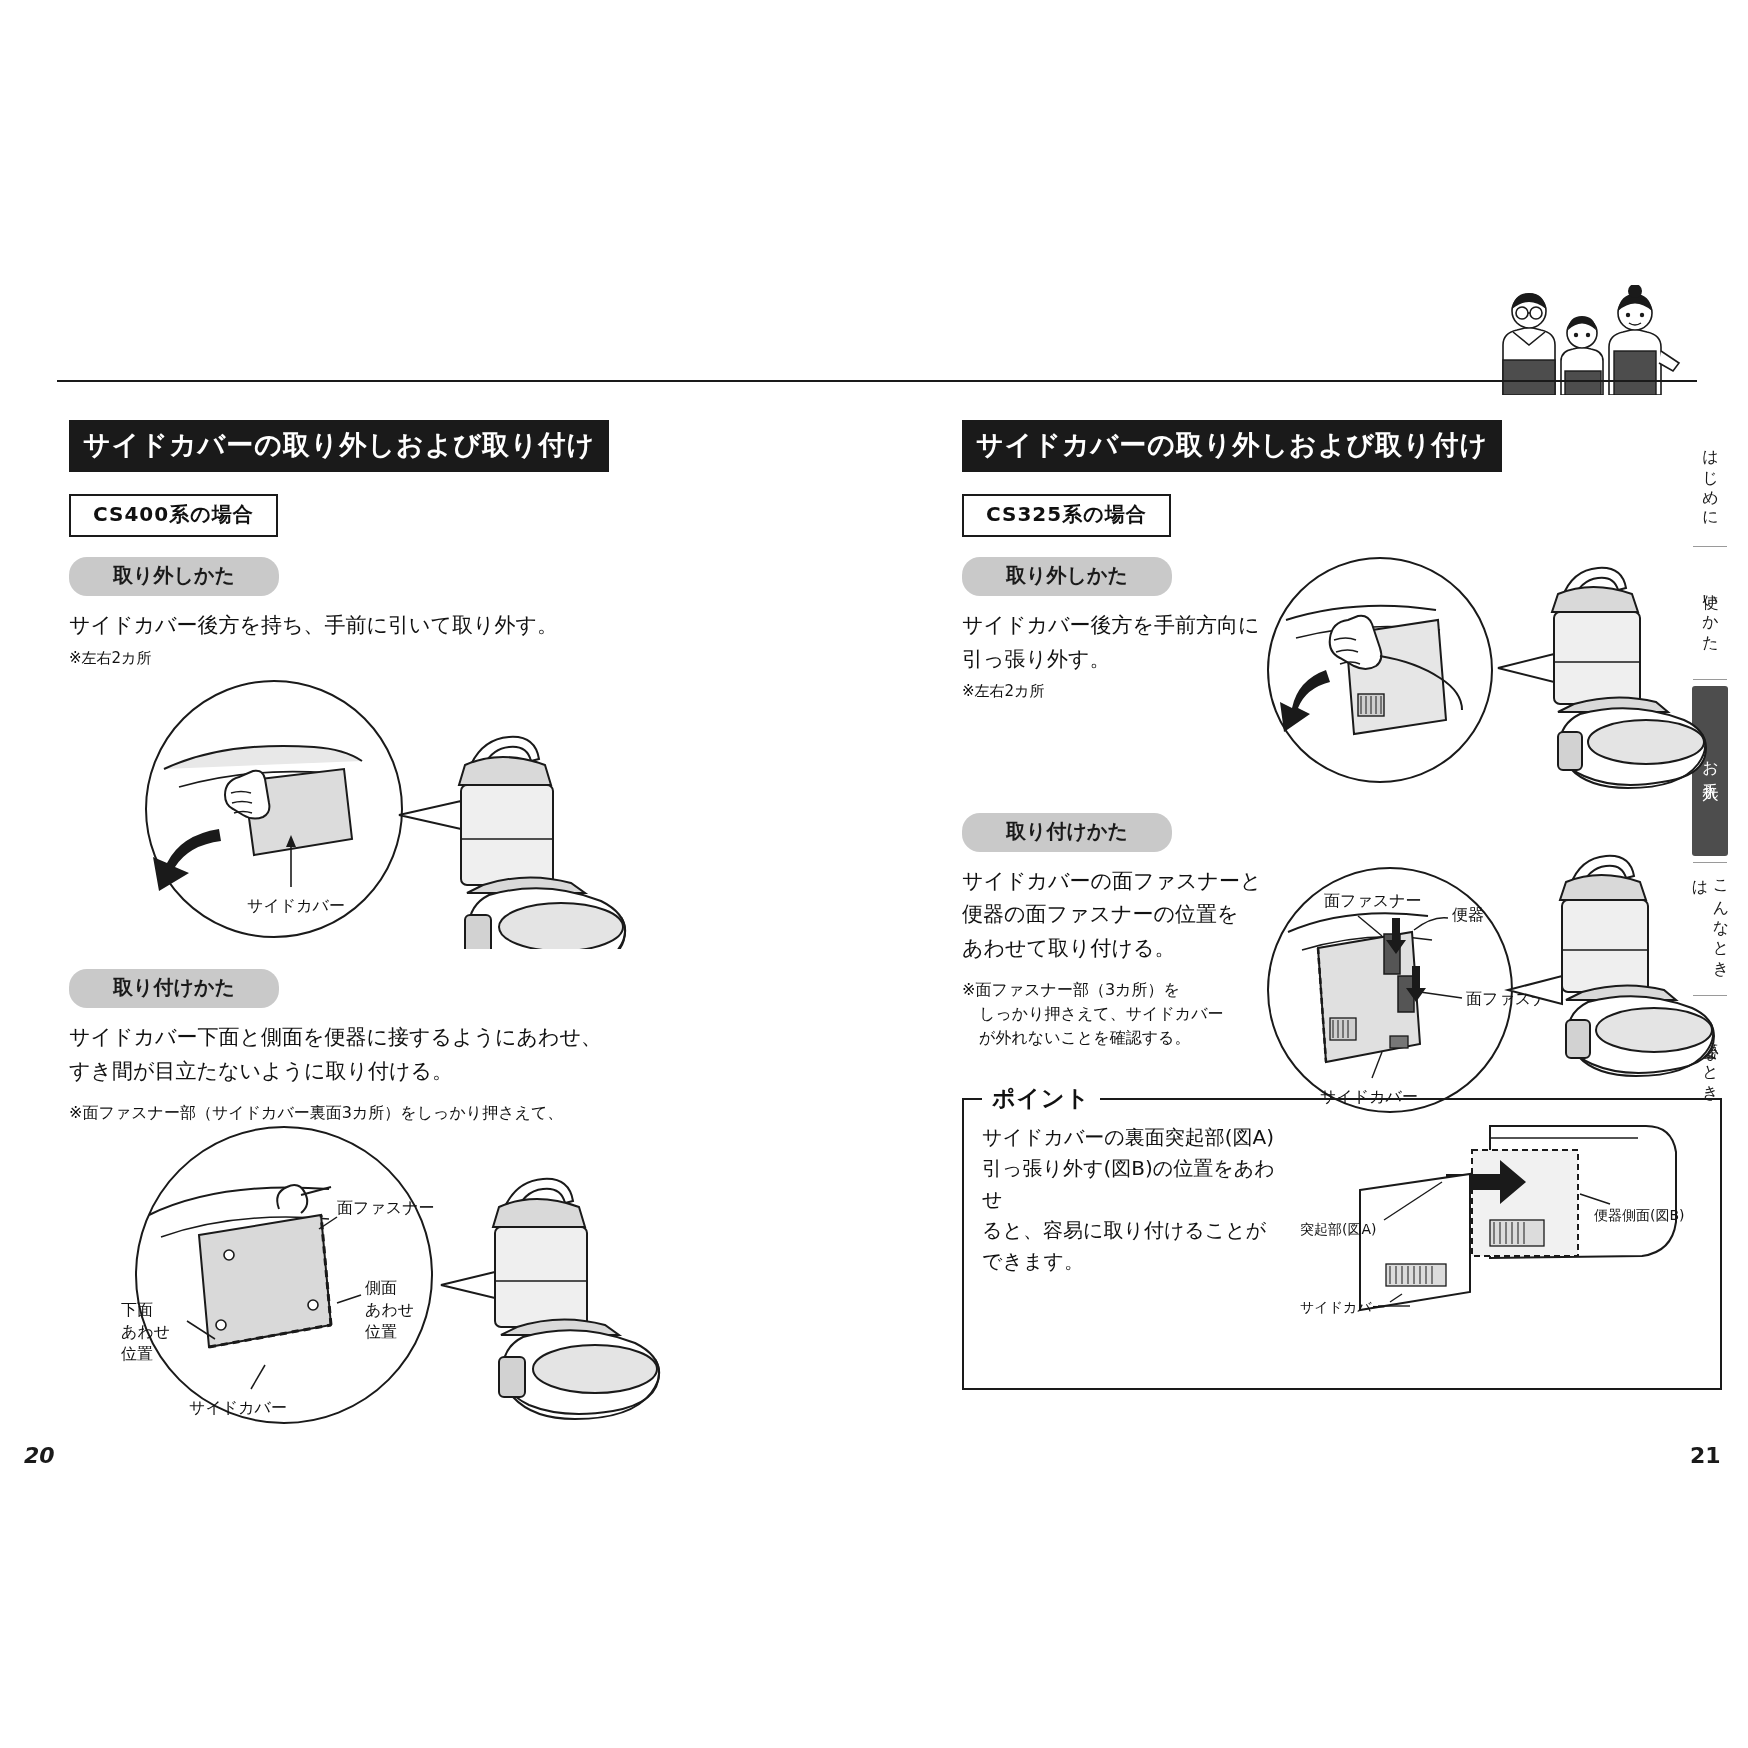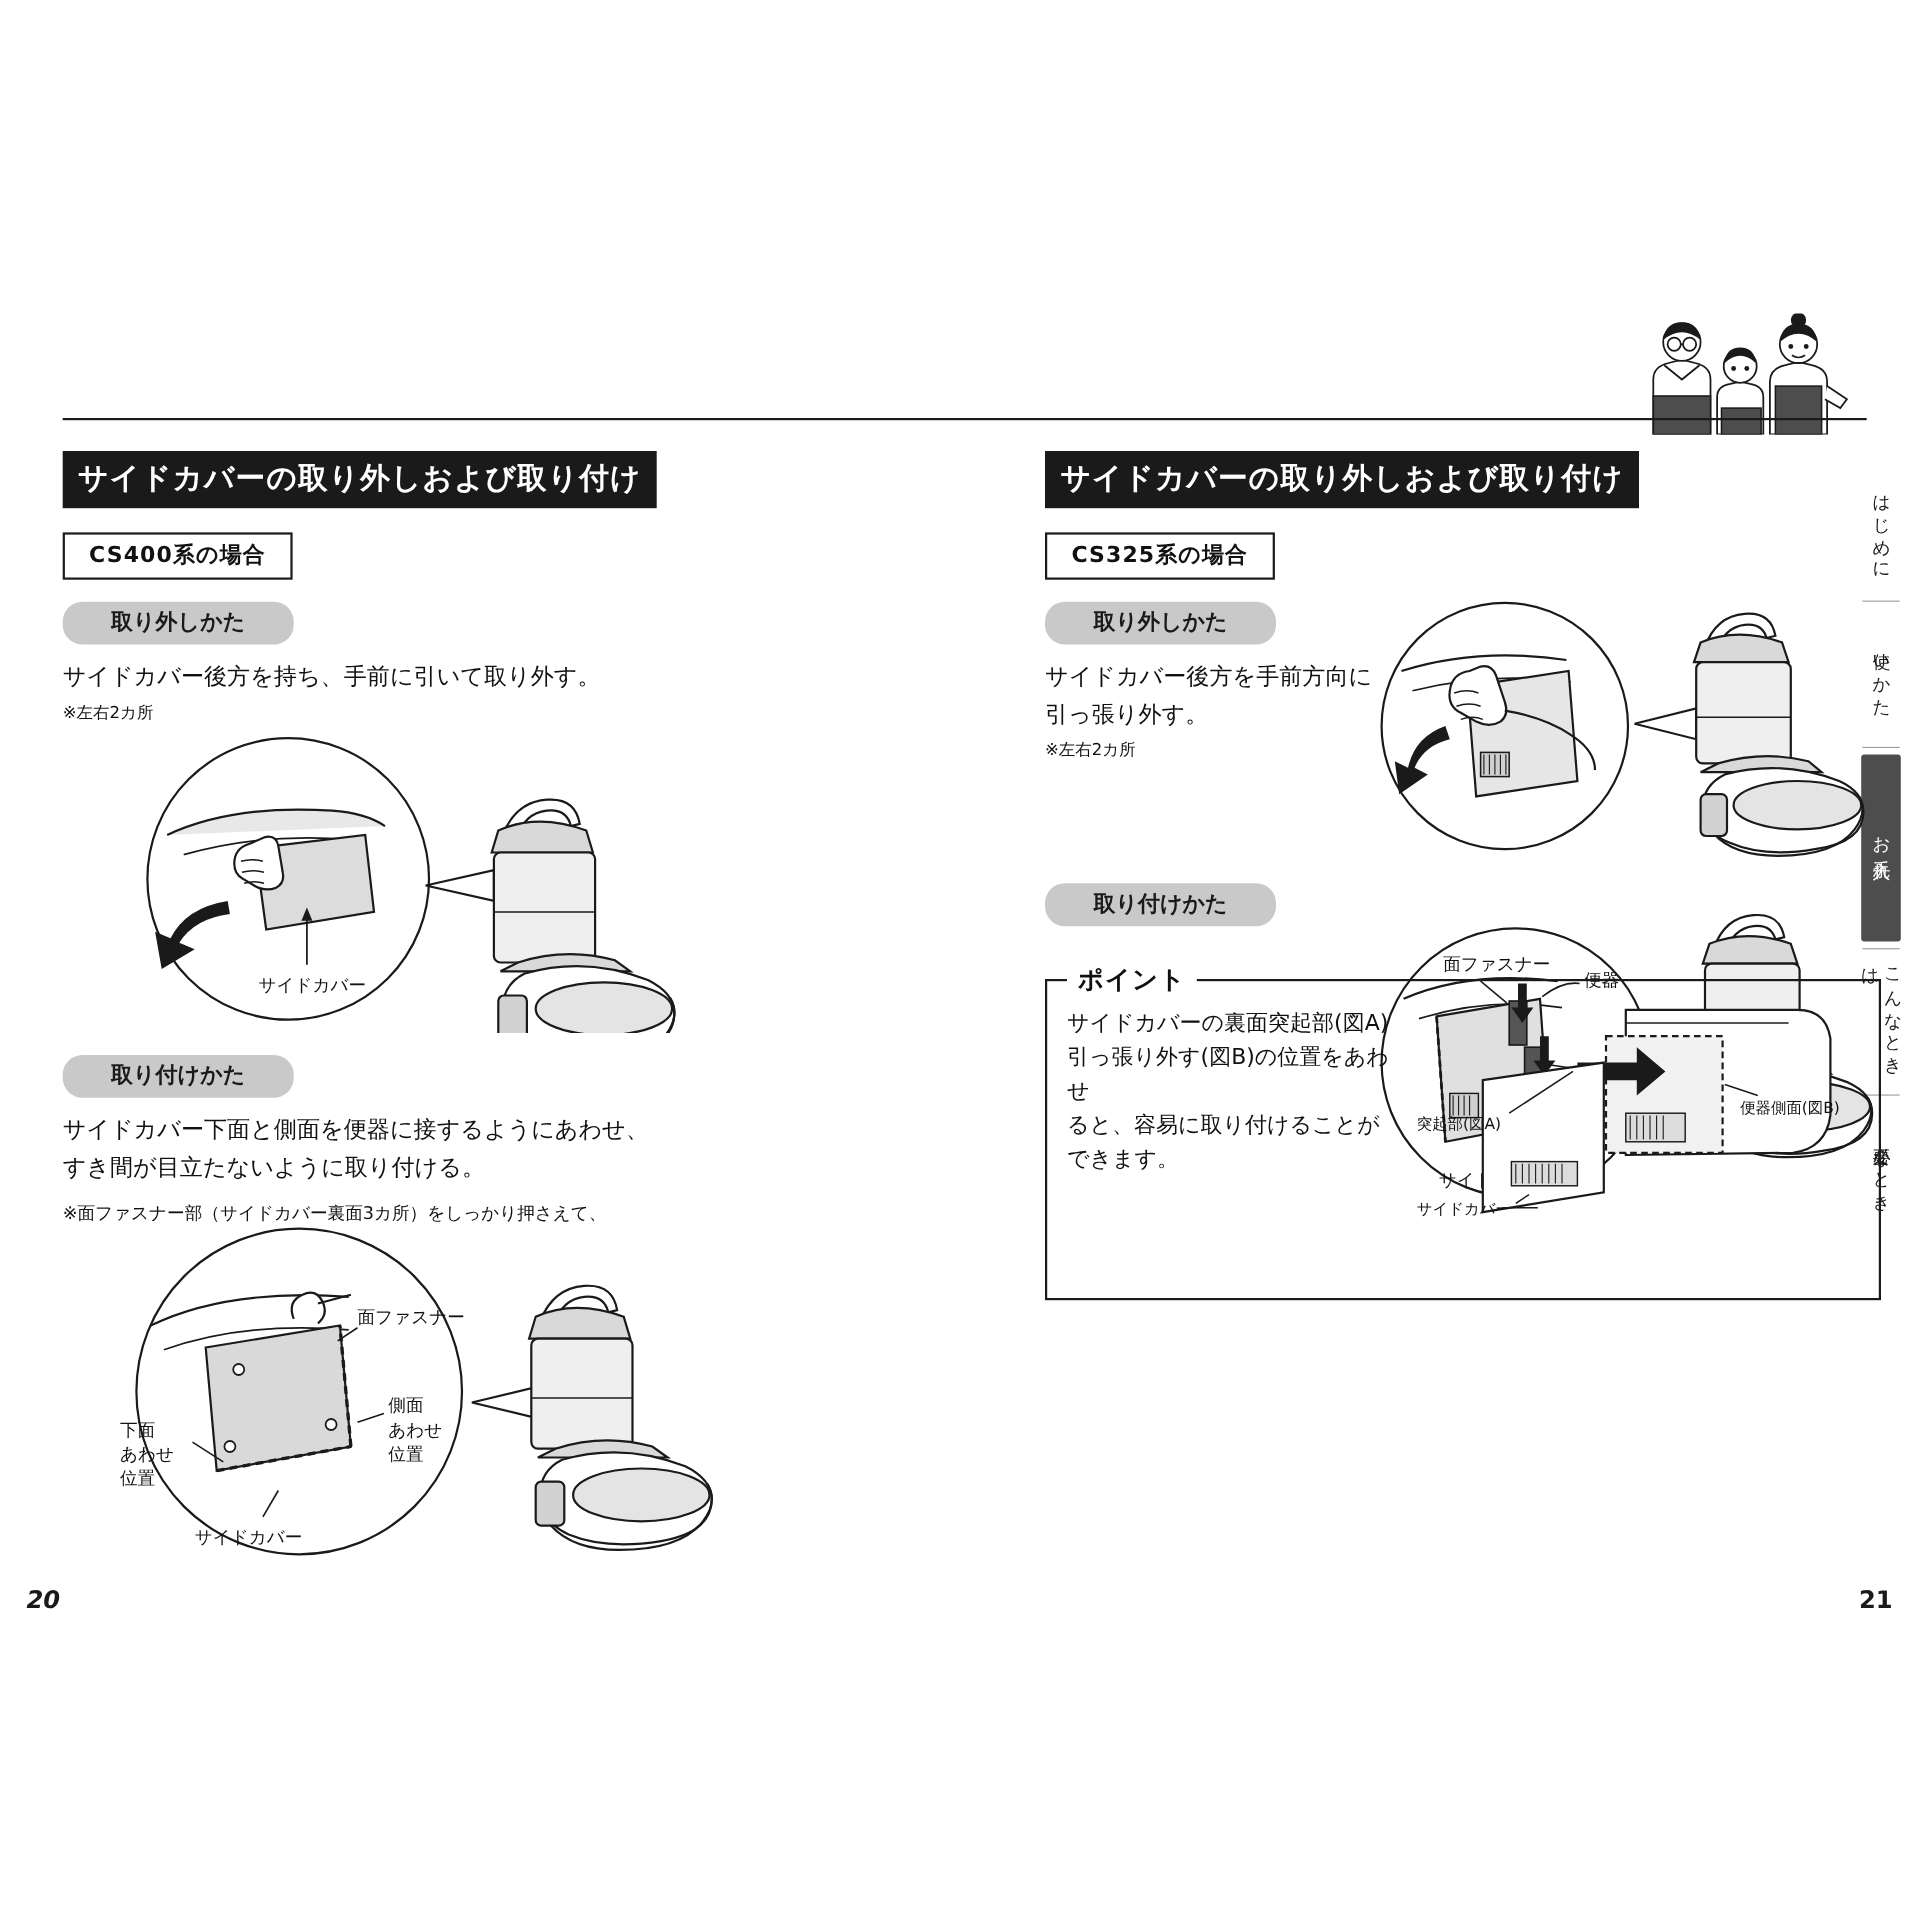--- a/index.html
+++ b/index.html
@@ -38,21 +38,21 @@
     writing-mode:vertical-rl;text-orientation:upright;
     font-size:16px;letter-spacing:2px;
     display:flex;align-items:center;justify-content:center;
     color:#1a1a1a;
   }
   .tab.plain{height:120px;}
   .tab.active{background:#4d4d4d;color:#fff;height:170px;border-radius:3px;}
   .tabsep{width:34px;height:1px;background:#9a9a9a;margin:6px 0 6px 3px;}
 
   
-  .col{position:absolute;top:410px;width:760px;}
+  .col{position:absolute;top:420px;width:760px;margin-left:12px;}
   .colL{left:57px;}
   .colR{left:950px;}
 
   .secttl{
     background:#1a1a1a;color:#fff;
     font-size:27px;font-weight:bold;letter-spacing:1px;
     padding:7px 14px 9px 14px;display:inline-block;
   }
   .modelbox{
     margin-top:22px;border:2px solid #1a1a1a;background:#fff;
@@ -312,20 +312,28 @@
             <path d="M302 192 q-8 18 6 34 q18 20 58 20 q52 0 70 -24 q12 -16 4 -30" fill="none"></path>
           </g>
           <rect x="296" y="190" width="24" height="38" rx="5" fill="#d2d2d2" stroke="#1a1a1a" stroke-width="2"></rect>
         </svg>
       </div>
     </div>
 
     <div style="margin-top:90px"><div class="pill">取り付けかた</div></div>
 
     <div style="position:relative;">
+      <div style="width:330px;">
+        <div class="body">サイドカバーの面ファスナーと</div>
+        <div class="body" style="margin-top:2px">便器の面ファスナーの位置を</div>
+        <div class="body" style="margin-top:2px">あわせて取り付ける。</div>
+        <div class="note2 hang">※面ファスナー部（3カ所）を</div>
+        <div class="note2" style="margin-top:0;padding-left:17px">しっかり押さえて、サイドカバー</div>
+        <div class="note2" style="margin-top:0;padding-left:17px">が外れないことを確認する。</div>
+      </div>
 
       <div class="fig" style="position:absolute;left:300px;top:-26px;">
         <svg width="460" height="290" viewBox="0 0 460 290">
           <circle cx="128" cy="150" r="122" fill="#fff" stroke="#1a1a1a" stroke-width="2"></circle>
           <path d="M26 92 q60 -26 140 -16" fill="none" stroke="#1a1a1a" stroke-width="2"></path>
           <path d="M40 110 q66 -20 130 -10" fill="none" stroke="#1a1a1a" stroke-width="1.5"></path>
 
           <path d="M56 108 L150 92 L158 204 L64 222 Z" fill="#e0e0e0" stroke="#1a1a1a" stroke-width="2"></path>
           <path d="M56 108 L64 222" stroke="#1a1a1a" stroke-width="2.5" stroke-dasharray="6 4"></path>
           <rect x="68" y="178" width="26" height="22" fill="#cfcfcf" stroke="#1a1a1a" stroke-width="1.3"></rect>

